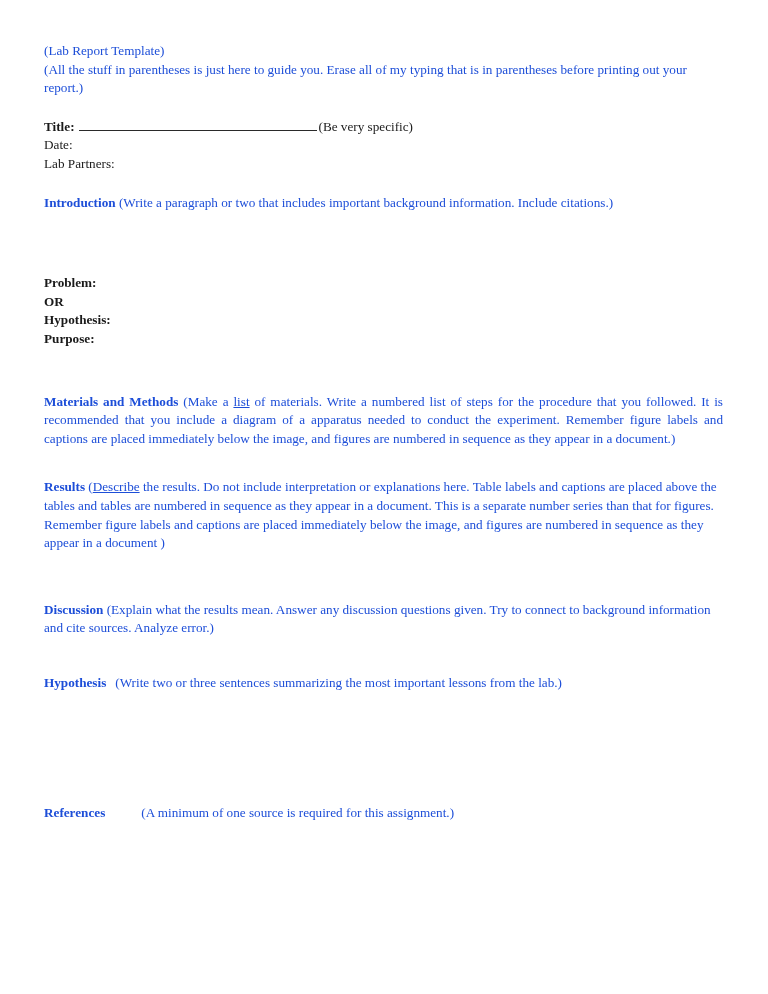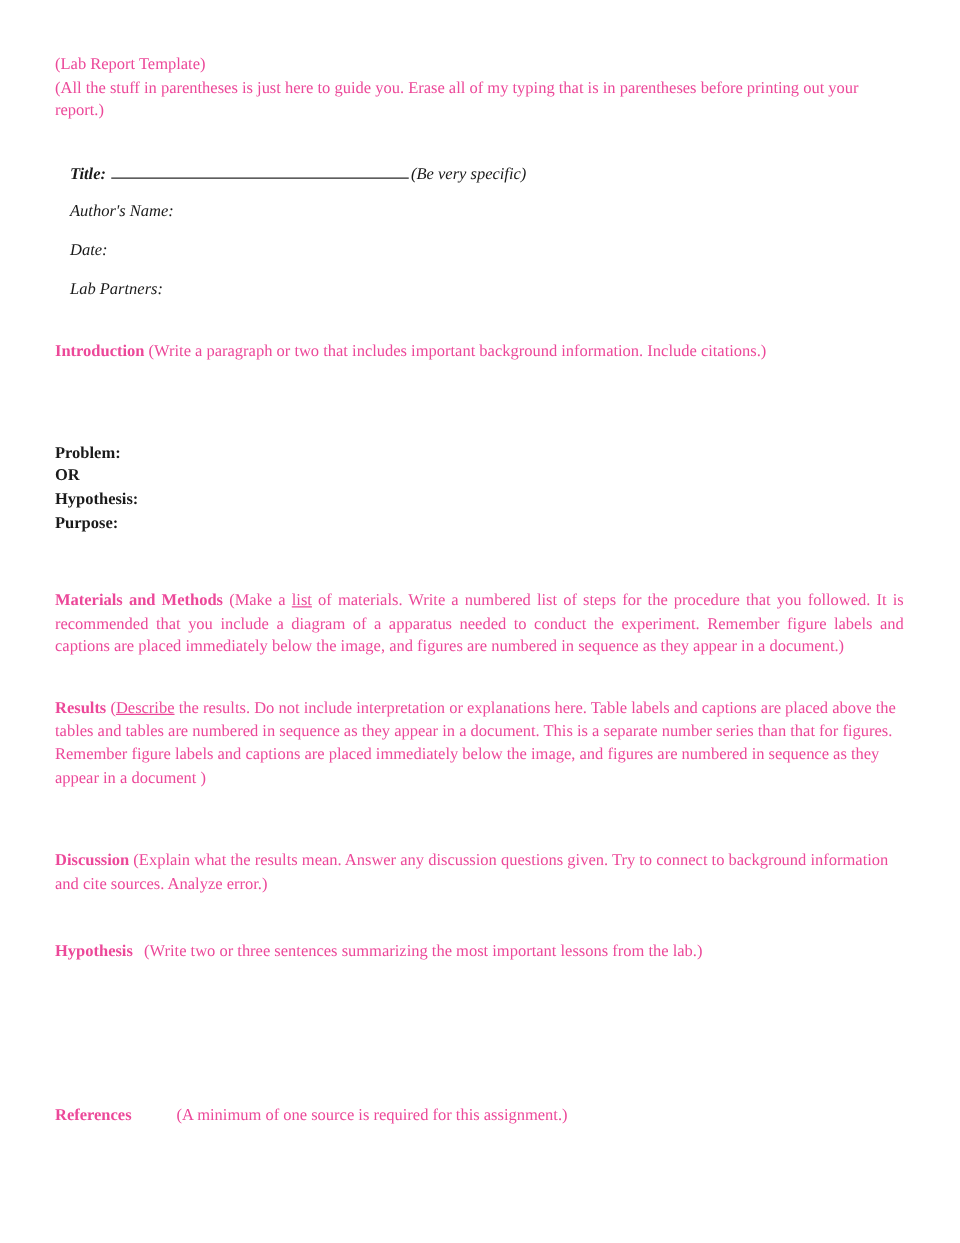--- a/index.html
+++ b/index.html
@@ -28,21 +28,21 @@
     position: absolute;
     left: 44px;
     top: 42px;
     width: 679px;
   }
   .para {
     font-size: 13.2px;
     line-height: 18.6px;
     margin: 0;
     text-align: left;
-    color: #ec4899;
+    color: #1d4ed8;
   }
   .para.justify {
     text-align: justify;
     text-justify: inter-word;
   }
   .bold {
     font-weight: bold;
   }
   .uline {
     text-decoration: underline;
@@ -60,22 +60,21 @@
   .spacer-20 { height: 20px; }
   .spacer-30 { height: 30px; }
   .spacer-36 { height: 36px; }
   .spacer-44 { height: 44px; }
   .spacer-48 { height: 48px; }
   .spacer-56 { height: 56px; }
   .spacer-62 { height: 62px; }
   .field-line {
     font-size: 13.2px;
     line-height: 18.6px;
-    margin: 12px;
-    font-style: italic;
+    margin: 0;
   }
   .heading-line {
     font-size: 13.2px;
     line-height: 18.6px;
     margin: 0;
     font-weight: bold;
   }
 </style>
 </head>
 <body>
@@ -84,21 +83,20 @@
   <div class="content">
 
     <p class="para">(Lab Report Template)</p>
 
     <p class="para">(All the stuff in parentheses is just here to guide you. Erase all of my typing that is in parentheses before printing out your report.)</p>
 
     <div class="spacer-20"></div>
 
     <p class="field-line"><span class="bold">Title:</span><span class="blank-line"></span><span>(Be very specific)</span></p>
 
-    <p class="field-line"><span>Author's Name:</span><span></span></p>
 
     <p class="field-line"><span>Date:</span><span></span></p>
 
     <p class="field-line"><span>Lab Partners:</span><span></span></p>
 
     <div class="spacer-20"></div>
 
     <p class="para"><span class="bold">Introduction</span><span> (Write a paragraph or two that includes important background information. Include citations.)</span></p>
 
     <div class="spacer-62"></div>

